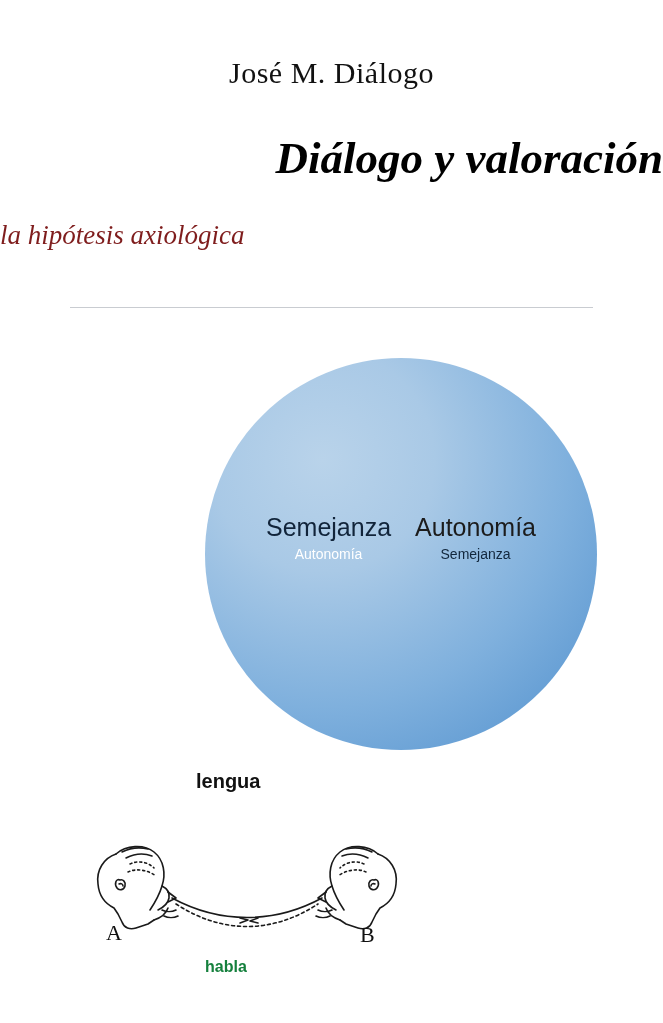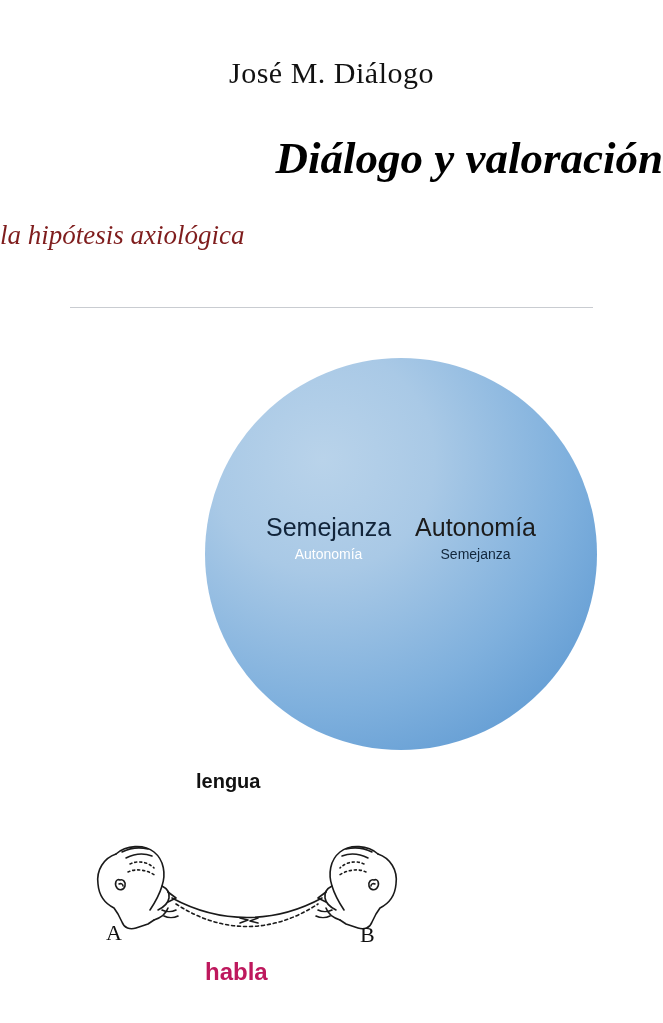--- a/index.html
+++ b/index.html
@@ -138,22 +138,22 @@
     height: 130px;
   }
 
   
   .habla {
     position: absolute;
     top: 958px;
     left: 205px;
     font-family: "Liberation Sans", sans-serif;
     font-weight: bold;
-    font-size: 24px;
-    color: #be185d;
+    font-size: 16px;
+    color: #15803d;
   }
 
   
   .imprint {
     position: absolute;
     top: 958px;
     right: 28px;
     font-family: "Liberation Serif", serif;
     font-style: italic;
     font-size: 20px;

